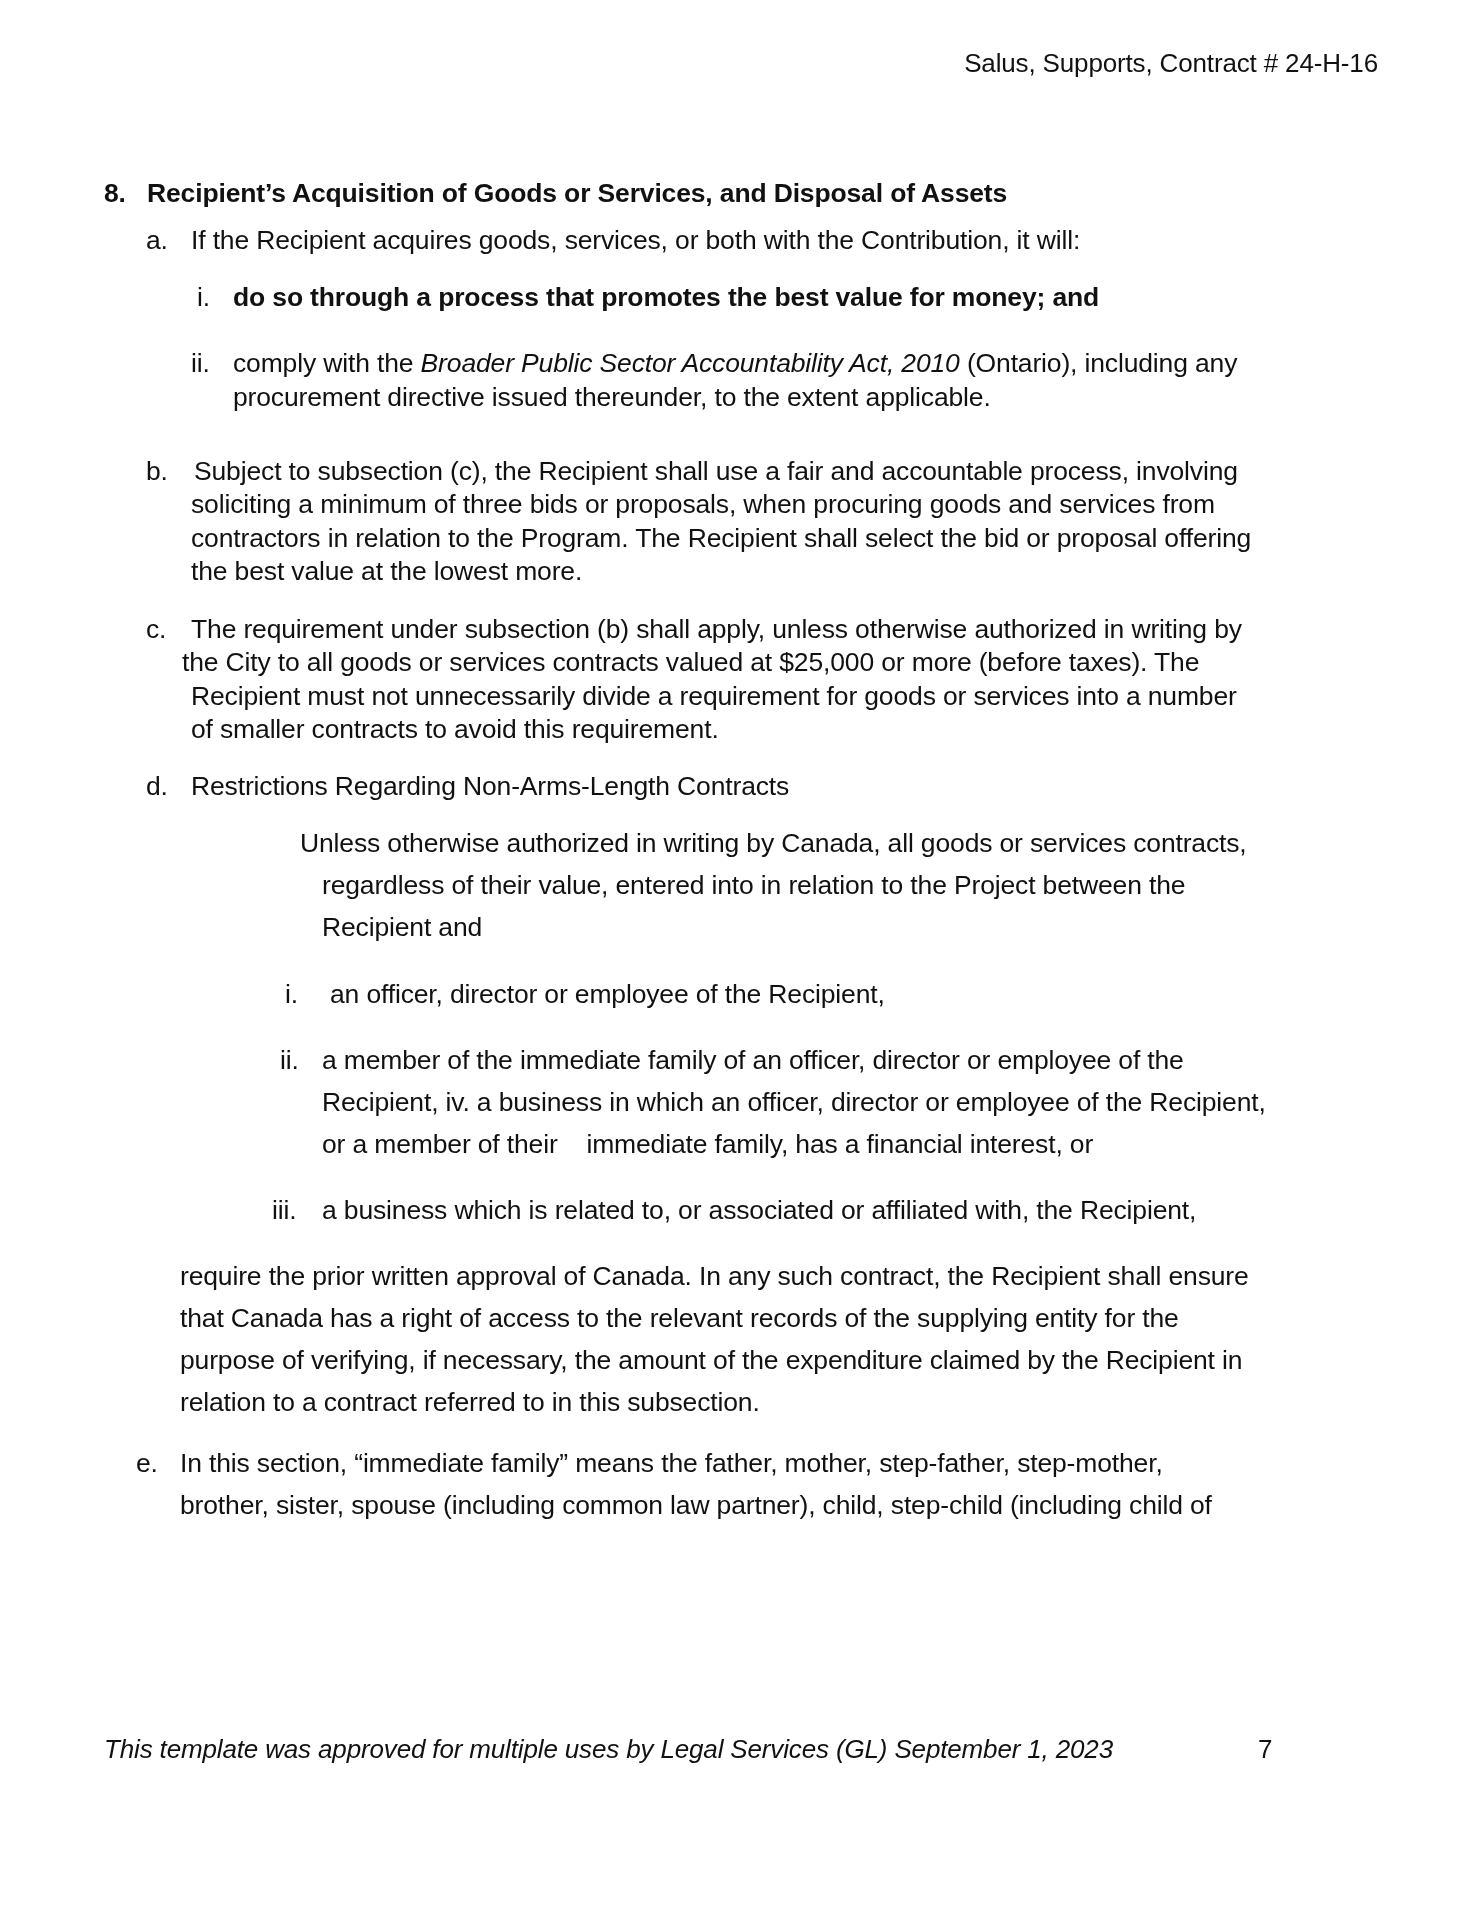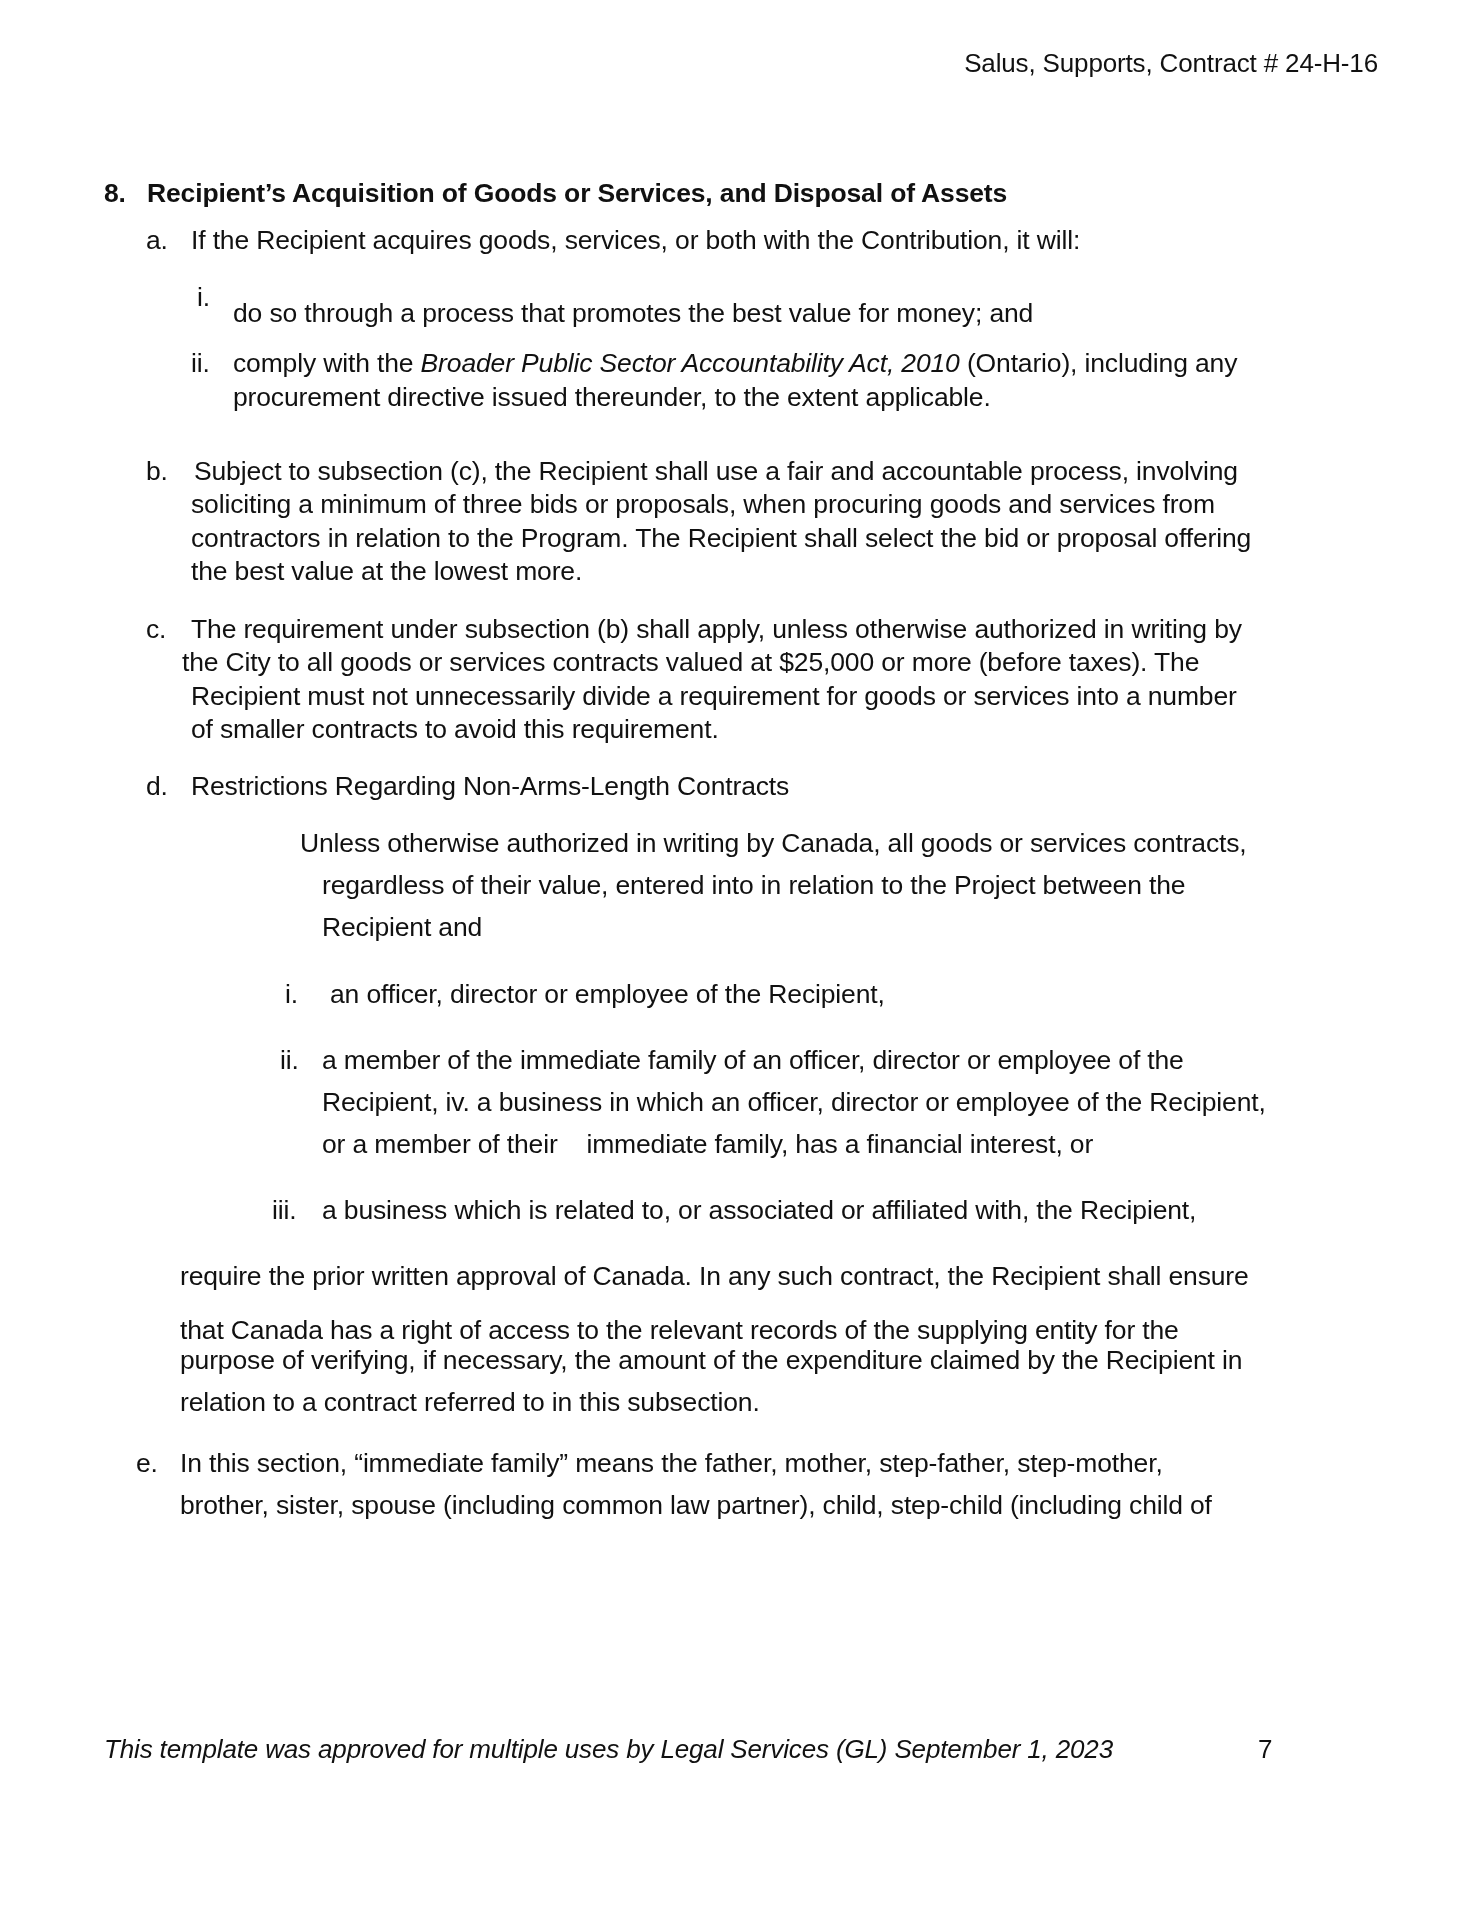--- a/index.html
+++ b/index.html
@@ -42,21 +42,21 @@
 
 <div class="abs header">Salus, Supports, Contract # 24-H-16</div>
 
 <div class="abs heading" style="left:104px; top:180px;">8.</div>
 <div class="abs heading" style="left:147px; top:180px;">Recipient’s Acquisition of Goods or Services, and Disposal of Assets</div>
 
 <div class="abs" style="left:146px; top:227px;">a.</div>
 <div class="abs" style="left:191px; top:227px;">If the Recipient acquires goods, services, or both with the Contribution, it will:</div>
 
 <div class="abs" style="left:197px; top:284px;">i.</div>
-<div class="abs" style="left:233px; top:300px;">do so through a process that promotes the best value for money; and</div>
+<div class="abs" style="left:233px; top:284px;font-weight:bold;">do so through a process that promotes the best value for money; and</div>
 
 <div class="abs" style="left:191px; top:350px;">ii.</div>
 <div class="abs" style="left:233px; top:350px;"><span>comply with the </span><span class="italic">Broader Public Sector Accountability Act, 2010</span><span> (Ontario), including any</span></div>
 <div class="abs" style="left:233px; top:384px;">procurement directive issued thereunder, to the extent applicable.</div>
 
 <div class="abs" style="left:146px; top:458px;">b.</div>
 <div class="abs" style="left:194px; top:458px;">Subject to subsection (c), the Recipient shall use a fair and accountable process, involving</div>
 <div class="abs" style="left:191px; top:491px;">soliciting a minimum of three bids or proposals, when procuring goods and services from</div>
 <div class="abs" style="left:191px; top:525px;">contractors in relation to the Program. The Recipient shall select the bid or proposal offering</div>
 <div class="abs" style="left:191px; top:558px;">the best value at the lowest more.</div>
@@ -79,21 +79,21 @@
 
 <div class="abs" style="left:280px; top:1047px;">ii.</div>
 <div class="abs" style="left:322px; top:1047px;">a member of the immediate family of an officer, director or employee of the</div>
 <div class="abs" style="left:322px; top:1089px;">Recipient, iv. a business in which an officer, director or employee of the Recipient,</div>
 <div class="abs" style="left:322px; top:1131px; white-space:pre;">or a member of their    immediate family, has a financial interest, or</div>
 
 <div class="abs" style="left:272px; top:1197px;">iii.</div>
 <div class="abs" style="left:322px; top:1197px;">a business which is related to, or associated or affiliated with, the Recipient,</div>
 
 <div class="abs" style="left:180px; top:1263px;">require the prior written approval of Canada. In any such contract, the Recipient shall ensure</div>
-<div class="abs" style="left:180px; top:1305px;margin-top:12px;">that Canada has a right of access to the relevant records of the supplying entity for the</div>
+<div class="abs" style="left:180px; top:1305px;">that Canada has a right of access to the relevant records of the supplying entity for the</div>
 <div class="abs" style="left:180px; top:1347px;">purpose of verifying, if necessary, the amount of the expenditure claimed by the Recipient in</div>
 <div class="abs" style="left:180px; top:1389px;">relation to a contract referred to in this subsection.</div>
 
 <div class="abs" style="left:136px; top:1450px;">e.</div>
 <div class="abs" style="left:180px; top:1450px;">In this section, “immediate family” means the father, mother, step-father, step-mother,</div>
 <div class="abs" style="left:180px; top:1492px;">brother, sister, spouse (including common law partner), child, step-child (including child of</div>
 
 <div class="abs footer" style="left:104px; top:1736px;">This template was approved for multiple uses by Legal Services (GL) September 1, 2023</div>
 <div class="abs" style="left:1258px; top:1736px; font-size:26px;">7</div>
 

